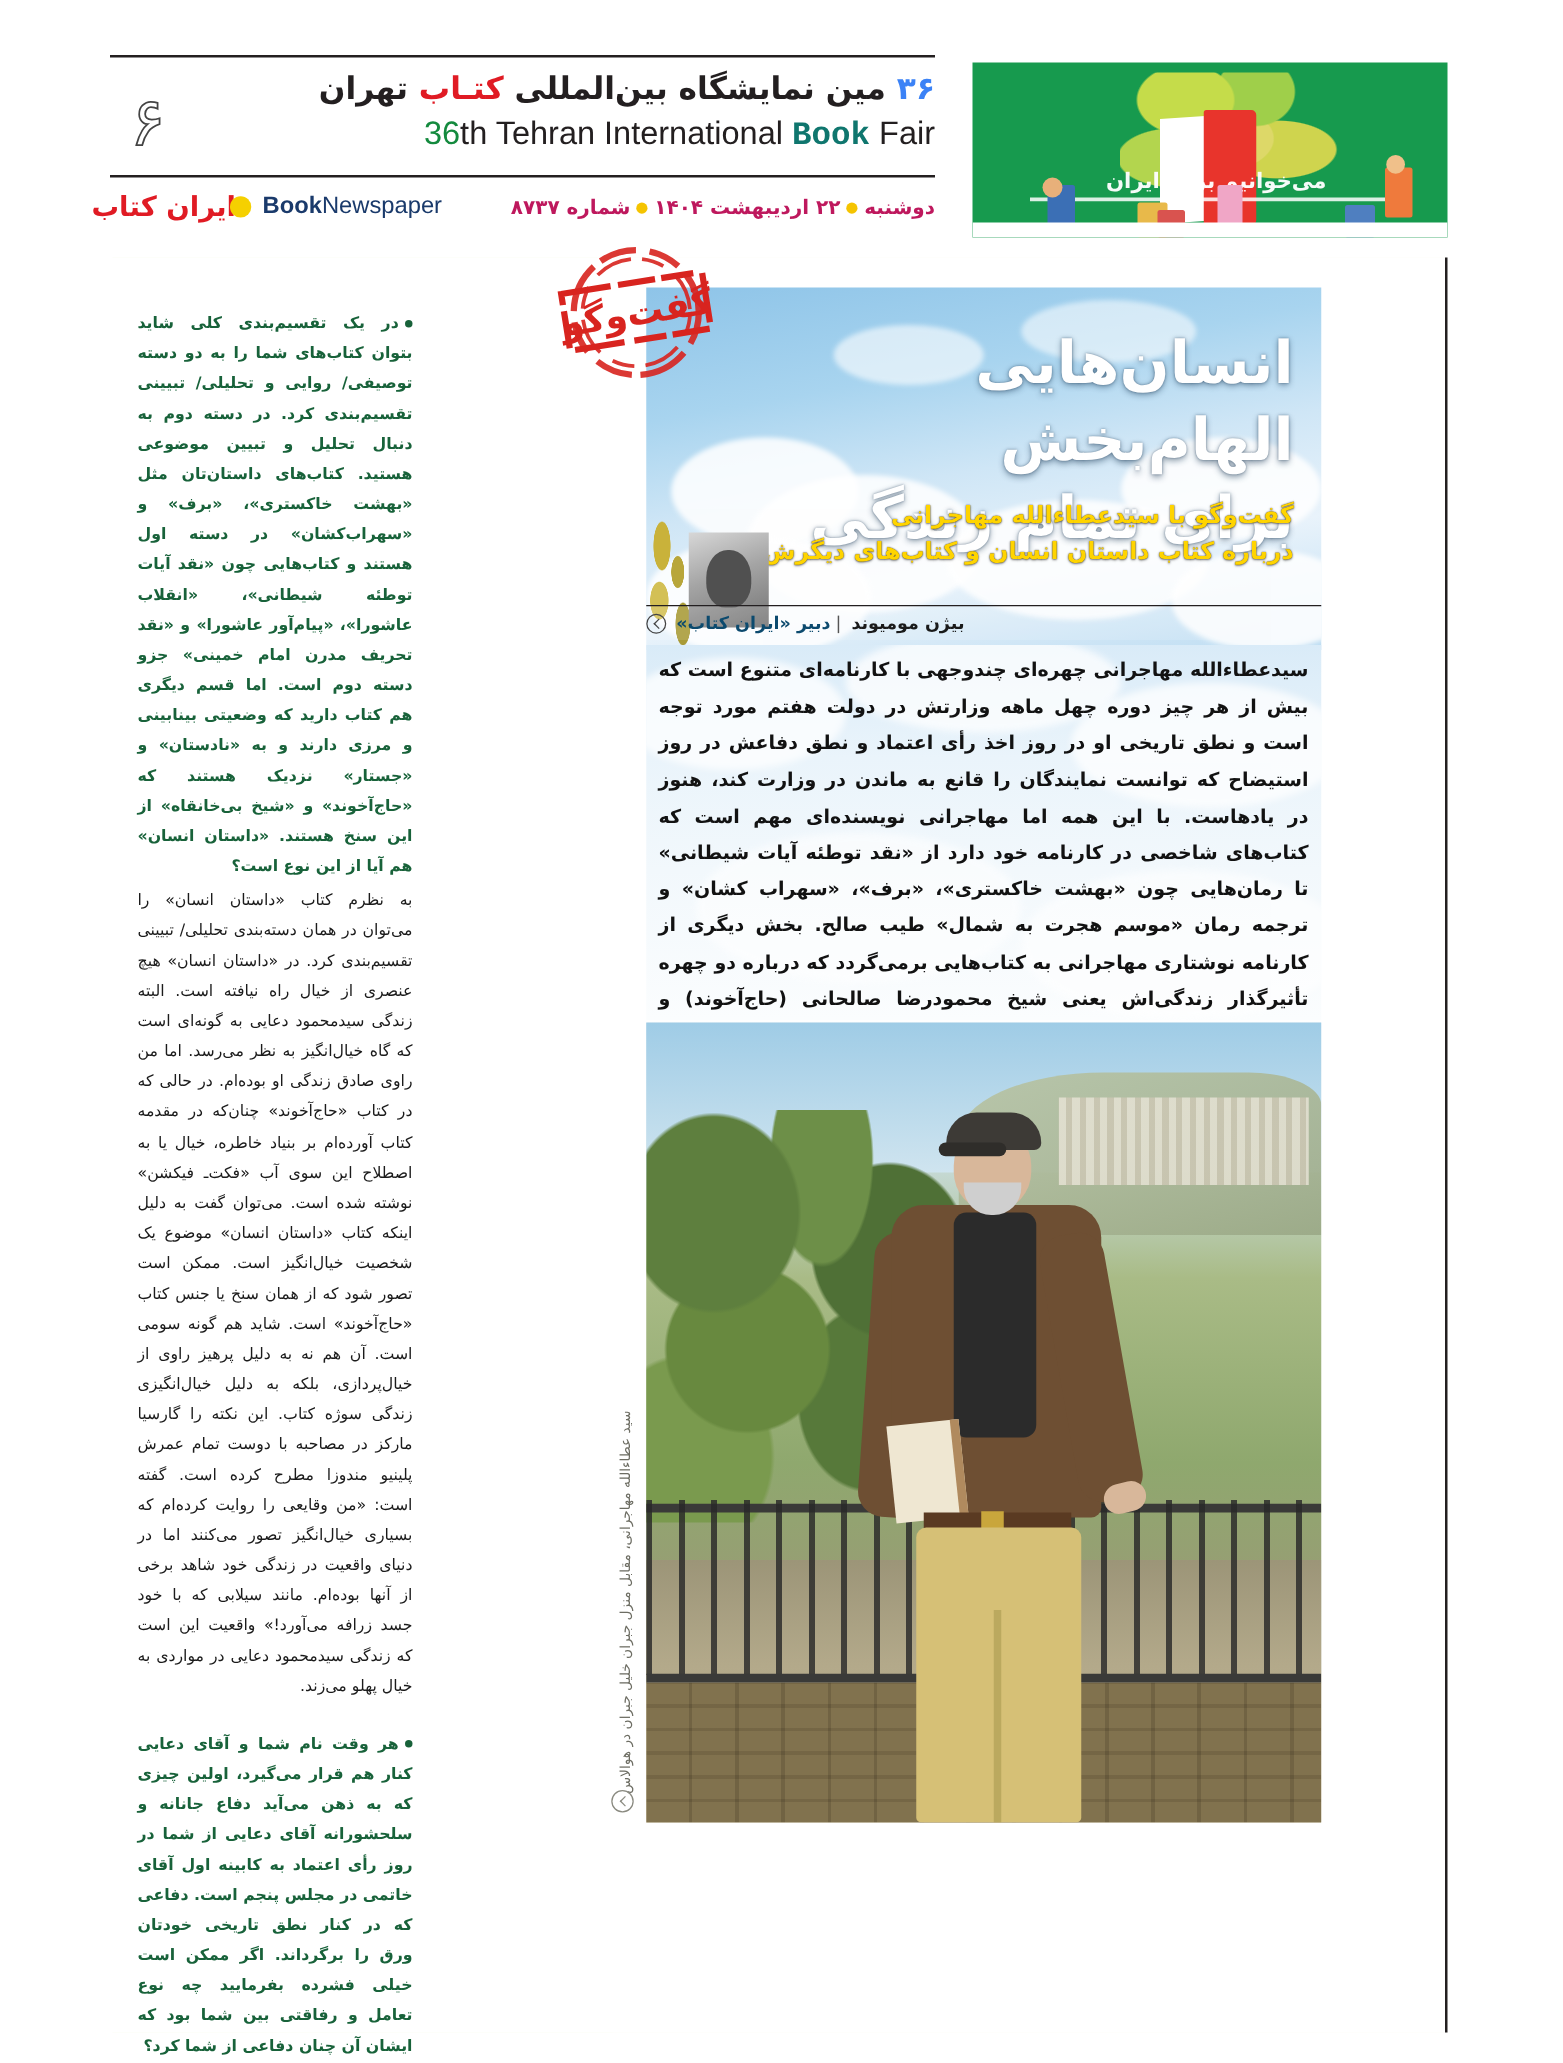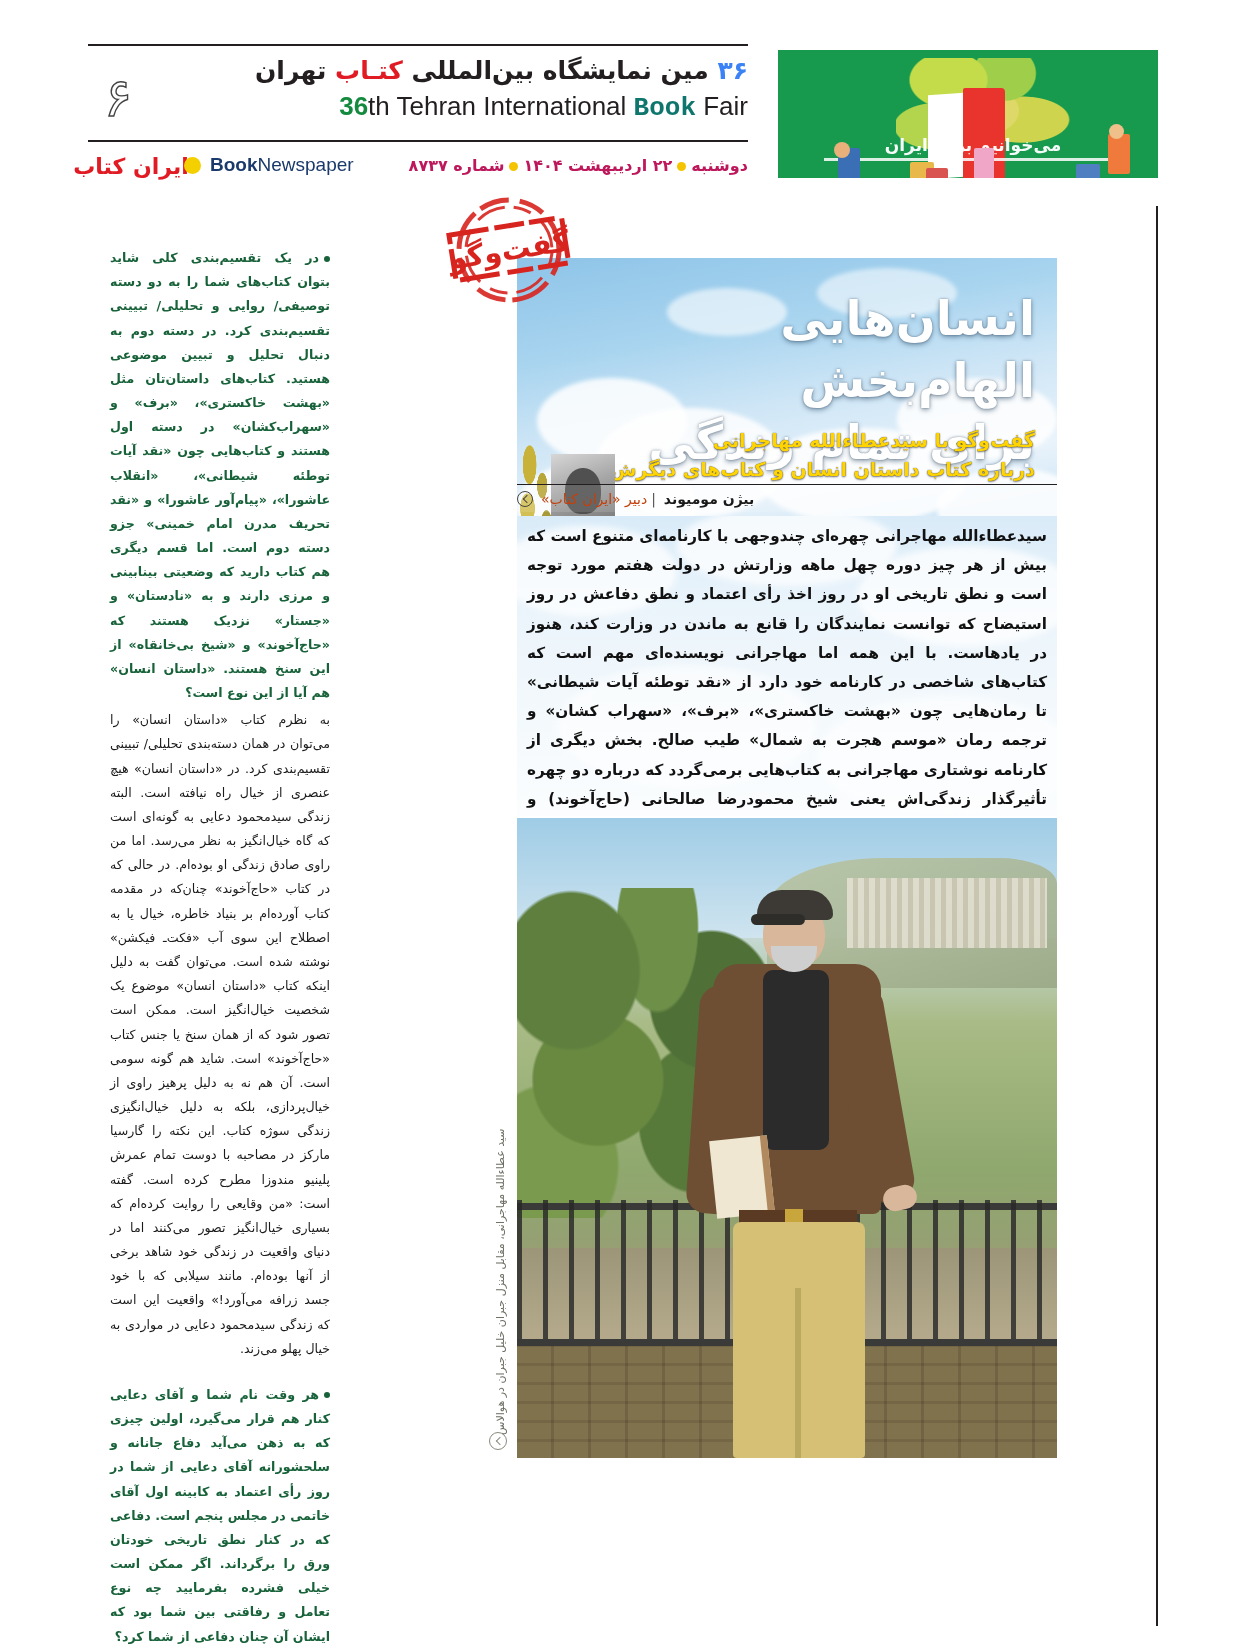--- a/index.html
+++ b/index.html
@@ -54,21 +54,21 @@
   .fair-fa .red { color: #e01b24; }
   .fair-fa .num { color: #3b82f6; font-weight: 700; }
   .fair-en {
     direction: ltr; text-align: right;
     font-size: 26px; font-weight: 400;
     color: #231f20; line-height: 1.3;
     white-space: nowrap;
     font-family: "Liberation Sans", sans-serif;
     margin-top: 2px;
   }
-  .fair-en b { font-weight: 700; color: #148a3e; }
+  .fair-en b { font-weight: 400; color: #148a3e; }
   .fair-en .bred { color: #0f766e; font-weight: 700; font-family: Liberation Mono, monospace; }
 
   .brandline {
     position: absolute; left: 0; top: 104px;
     width: 660px; height: 40px;
   }
   .iran-ketab-logo {
     position: absolute; left: 0; top: 2px;
     width: 86px; height: 32px;
     display: flex; align-items: center; justify-content: center;
@@ -191,21 +191,20 @@
     z-index: 40;
   }
 
   
   .hero {
     position: absolute;
     left: 517px; top: 230px;
     width: 540px; height: 290px;
     overflow: hidden;
     background: linear-gradient(170deg,#8ec4e8 0%, #a8d4ef 28%, #cfe6f6 50%, #e9f3fb 72%, #bcdcf2 100%);
-    margin-top: 28px;
   }
   .cloud {
     position: absolute; border-radius: 50%;
     background: #ffffff; opacity: .86; filter: blur(2px);
   }
   .c1 { left: 20px;  top: 120px; width: 150px; height: 86px; }
   .c2 { left: 80px;  top: 150px; width: 190px; height: 110px; }
   .c3 { left: 240px; top: 170px; width: 210px; height: 96px; }
   .c4 { left: 380px; top: 120px; width: 160px; height: 82px; }
   .c5 { left: 150px; top: 30px;  width: 120px; height: 48px; opacity:.6;}
@@ -266,21 +265,21 @@
     width: 540px; height: 28px;
     border-top: 1.5px solid #231f20;
     direction: rtl;
     display: flex; align-items: center; justify-content: flex-end;
     padding: 0 8px 0 0;
     font-size: 14px; color: #1a1a1a;
     background: rgba(255,255,255,0.12);
   }
   .byline .bl-name { font-weight: 700; margin-left: 4px; }
   .byline .bl-sep { margin: 0 4px; color:#555; }
-  .byline .bl-role { font-weight: 400; color:#c2410c; }
+  .byline .bl-role { font-weight: 700; color:#0c4a6e; }
   .byline .chev {
     display:inline-block; width: 16px; height:16px; border-radius:50%;
     border: 1.4px solid #444; margin-right: 8px;
     position: relative; flex: 0 0 auto;
   }
   .byline .chev::after{
     content:""; position:absolute; left:6px; top:4px;
     width:5px; height:5px; border-left:1.4px solid #444; border-bottom:1.4px solid #444;
     transform: rotate(45deg);
   }

